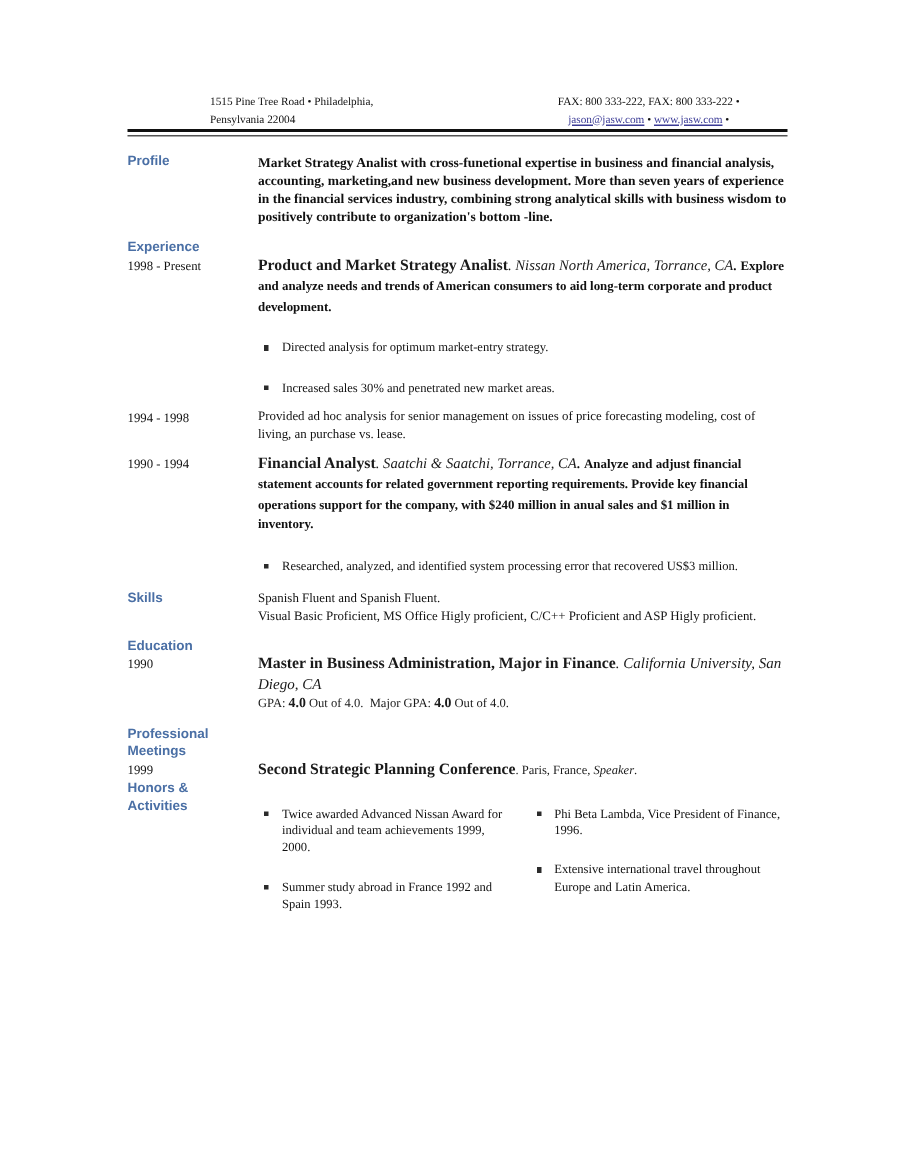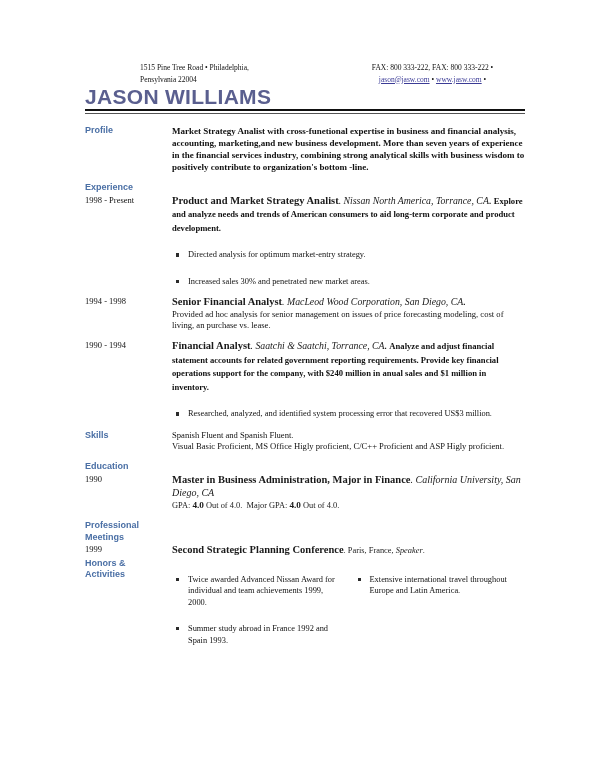--- a/index.html
+++ b/index.html
@@ -202,21 +202,20 @@
     <div class="contact-left">
       <div>1515 Pine Tree Road • Philadelphia,</div>
       <div>Pensylvania 22004</div>
     </div>
     <div class="contact-right">
       <div>FAX: 800 333-222, FAX: 800 333-222 •</div>
       <div class="linkrow"><span class="link">jason@jasw.com</span><span> • </span><span class="link">www.jasw.com</span><span> •</span></div>
     </div>
   </div>
 
-  <div class="name">JASON WILLIAMS</div>
   <div class="rule-thick"></div>
   <div class="rule-thin"></div>
 
   <div class="row sp-profile">
     <div class="col-left">
       <div class="section-head">Profile</div>
     </div>
     <div class="col-right">
       <div class="profile-text">Market Strategy Analist with cross-funetional expertise in business and financial analysis, accounting, marketing,and new business development. More than seven years of experience in the financial services industry, combining strong analytical skills with business wisdom to positively contribute to organization's bottom -line.</div>
     </div>
@@ -242,22 +241,20 @@
         <li>Increased sales 30% and penetrated new market areas.</li>
       </ul>
     </div>
   </div>
 
   <div class="row sp-job">
     <div class="col-left">
       <div class="date">1994 - 1998</div>
     </div>
     <div class="col-right">
-      <div class="job-title"><span>Senior Financial Analyst</span><span class="job-company">. </span><span class="job-company">MacLeod Wood Corporation, San Diego, CA</span><span class="job-desc">.</span>
-      </div>
       <div class="job-desc">Provided ad hoc analysis for senior management on issues of  price forecasting modeling, cost of living, an purchase vs. lease.</div>
     </div>
   </div>
 
   <div class="row sp-job">
     <div class="col-left">
       <div class="date">1990 - 1994</div>
     </div>
     <div class="col-right">
       <div class="job-title"><span>Financial Analyst</span><span class="job-company">. </span><span class="job-company">Saatchi &amp; Saatchi, Torrance, CA</span><span class="job-desc">.</span>
@@ -321,19 +318,20 @@
       <div class="section-head">Honors &amp;</div>
       <div class="section-head">Activities</div>
     </div>
     <div class="col-right">
       <div class="two-col">
         <ul class="bullets">
           <li>Twice awarded Advanced Nissan Award for individual and team achievements 1999, 2000.</li>
           <li>Summer study  abroad in France 1992 and Spain 1993.</li>
         </ul>
         <ul class="bullets">
+          <li>Phi Beta Lambda, Vice President of Finance, 1996.</li>
           <li>Extensive international travel throughout Europe and Latin America.</li>
         </ul>
       </div>
     </div>
   </div>
 
 </div>
 
 </body></html>

